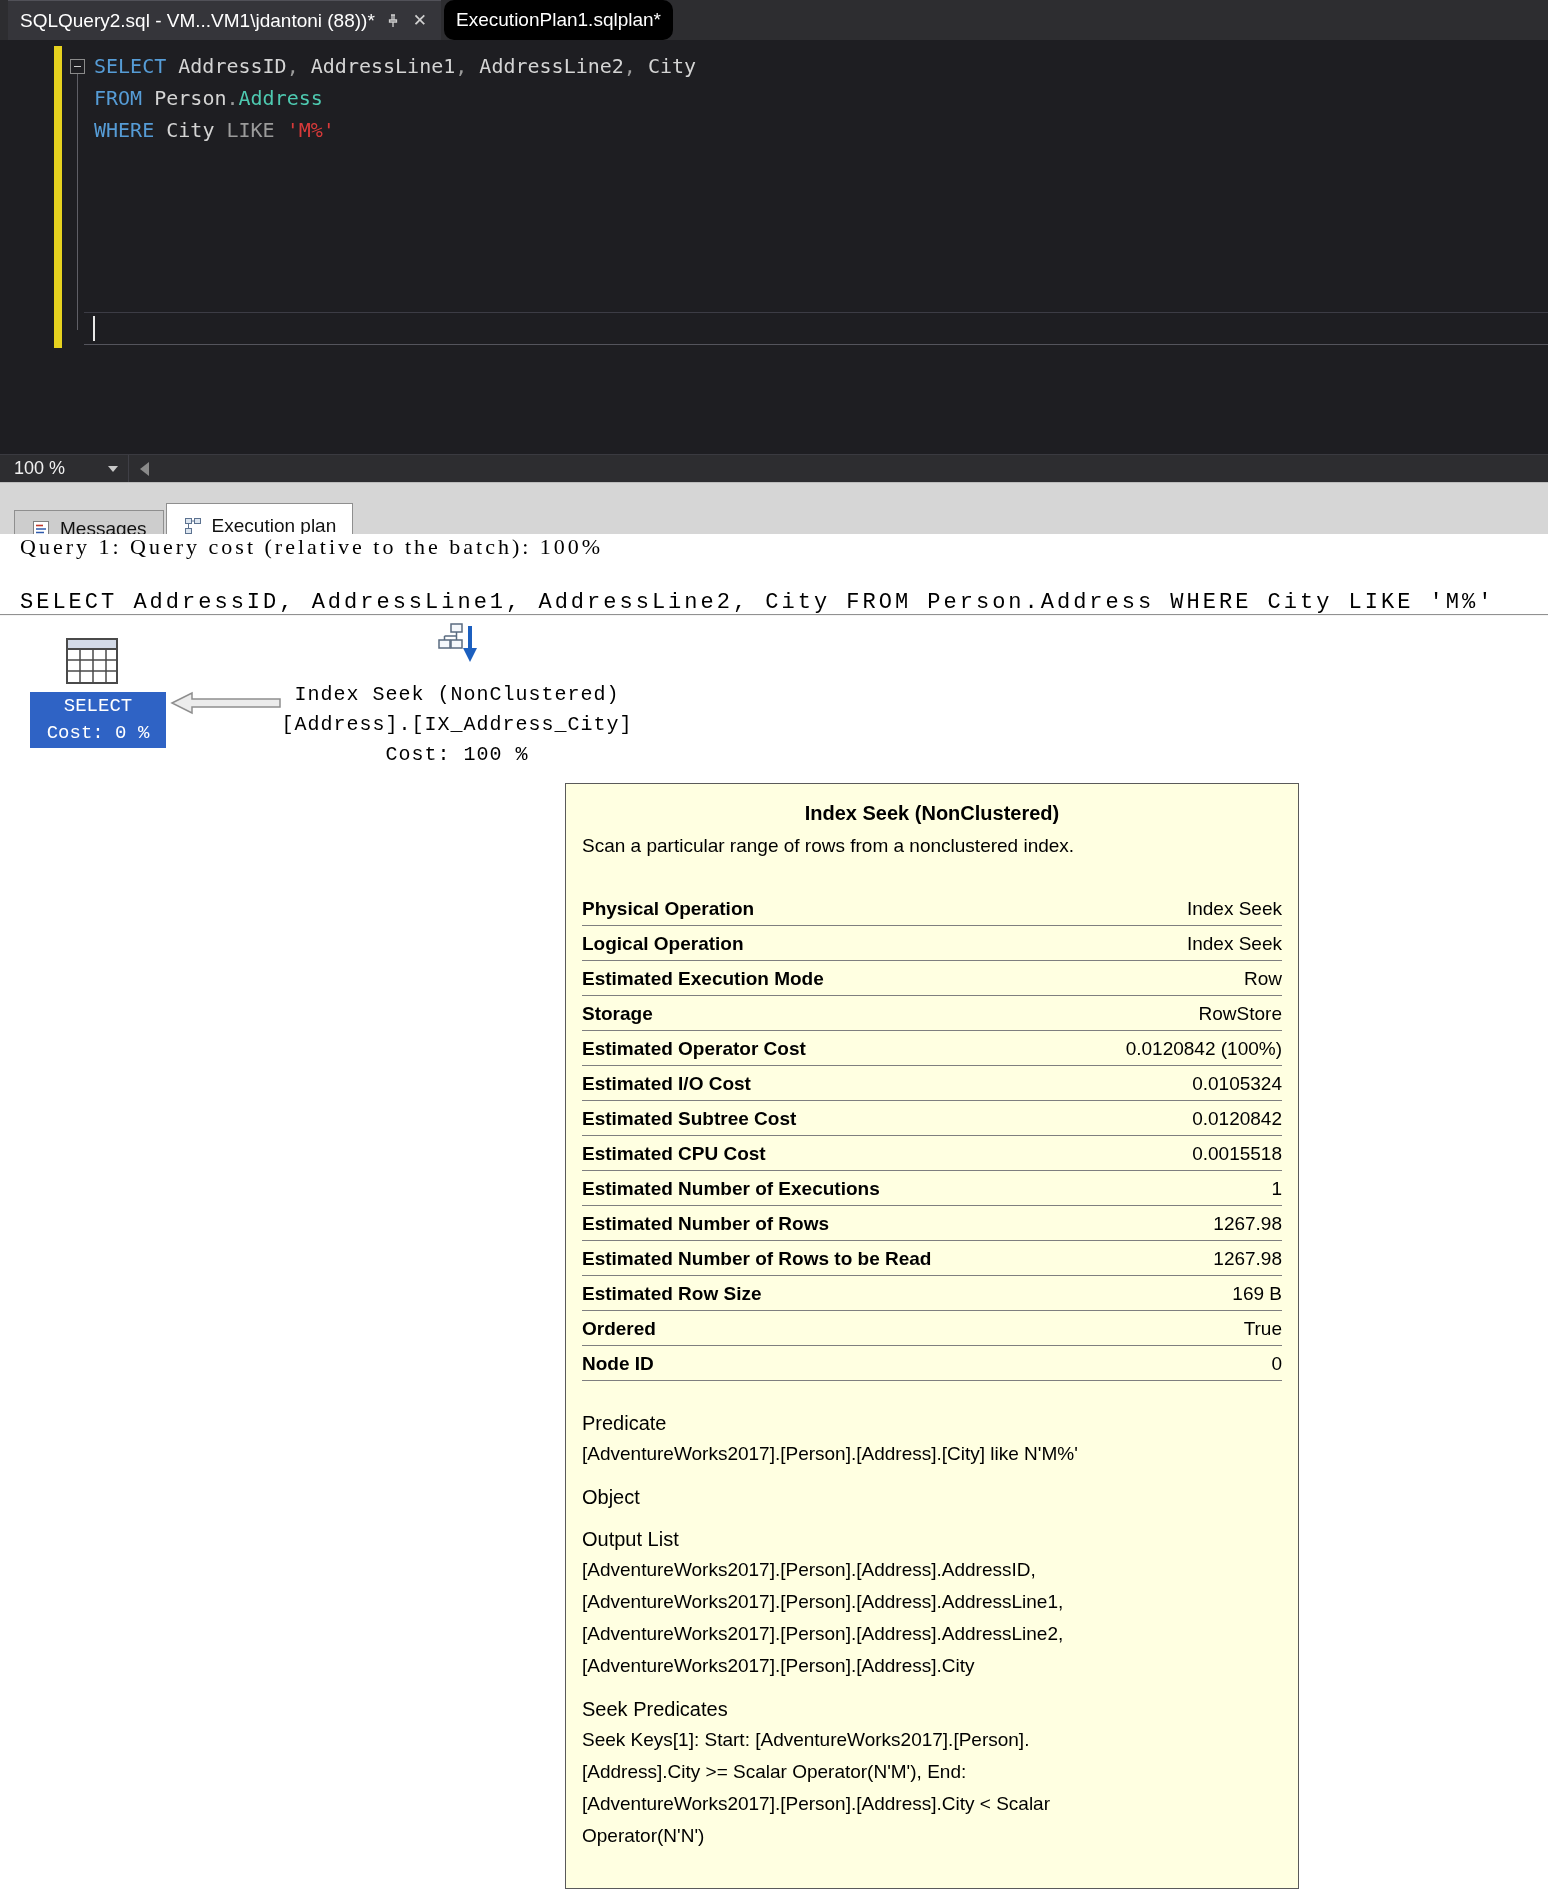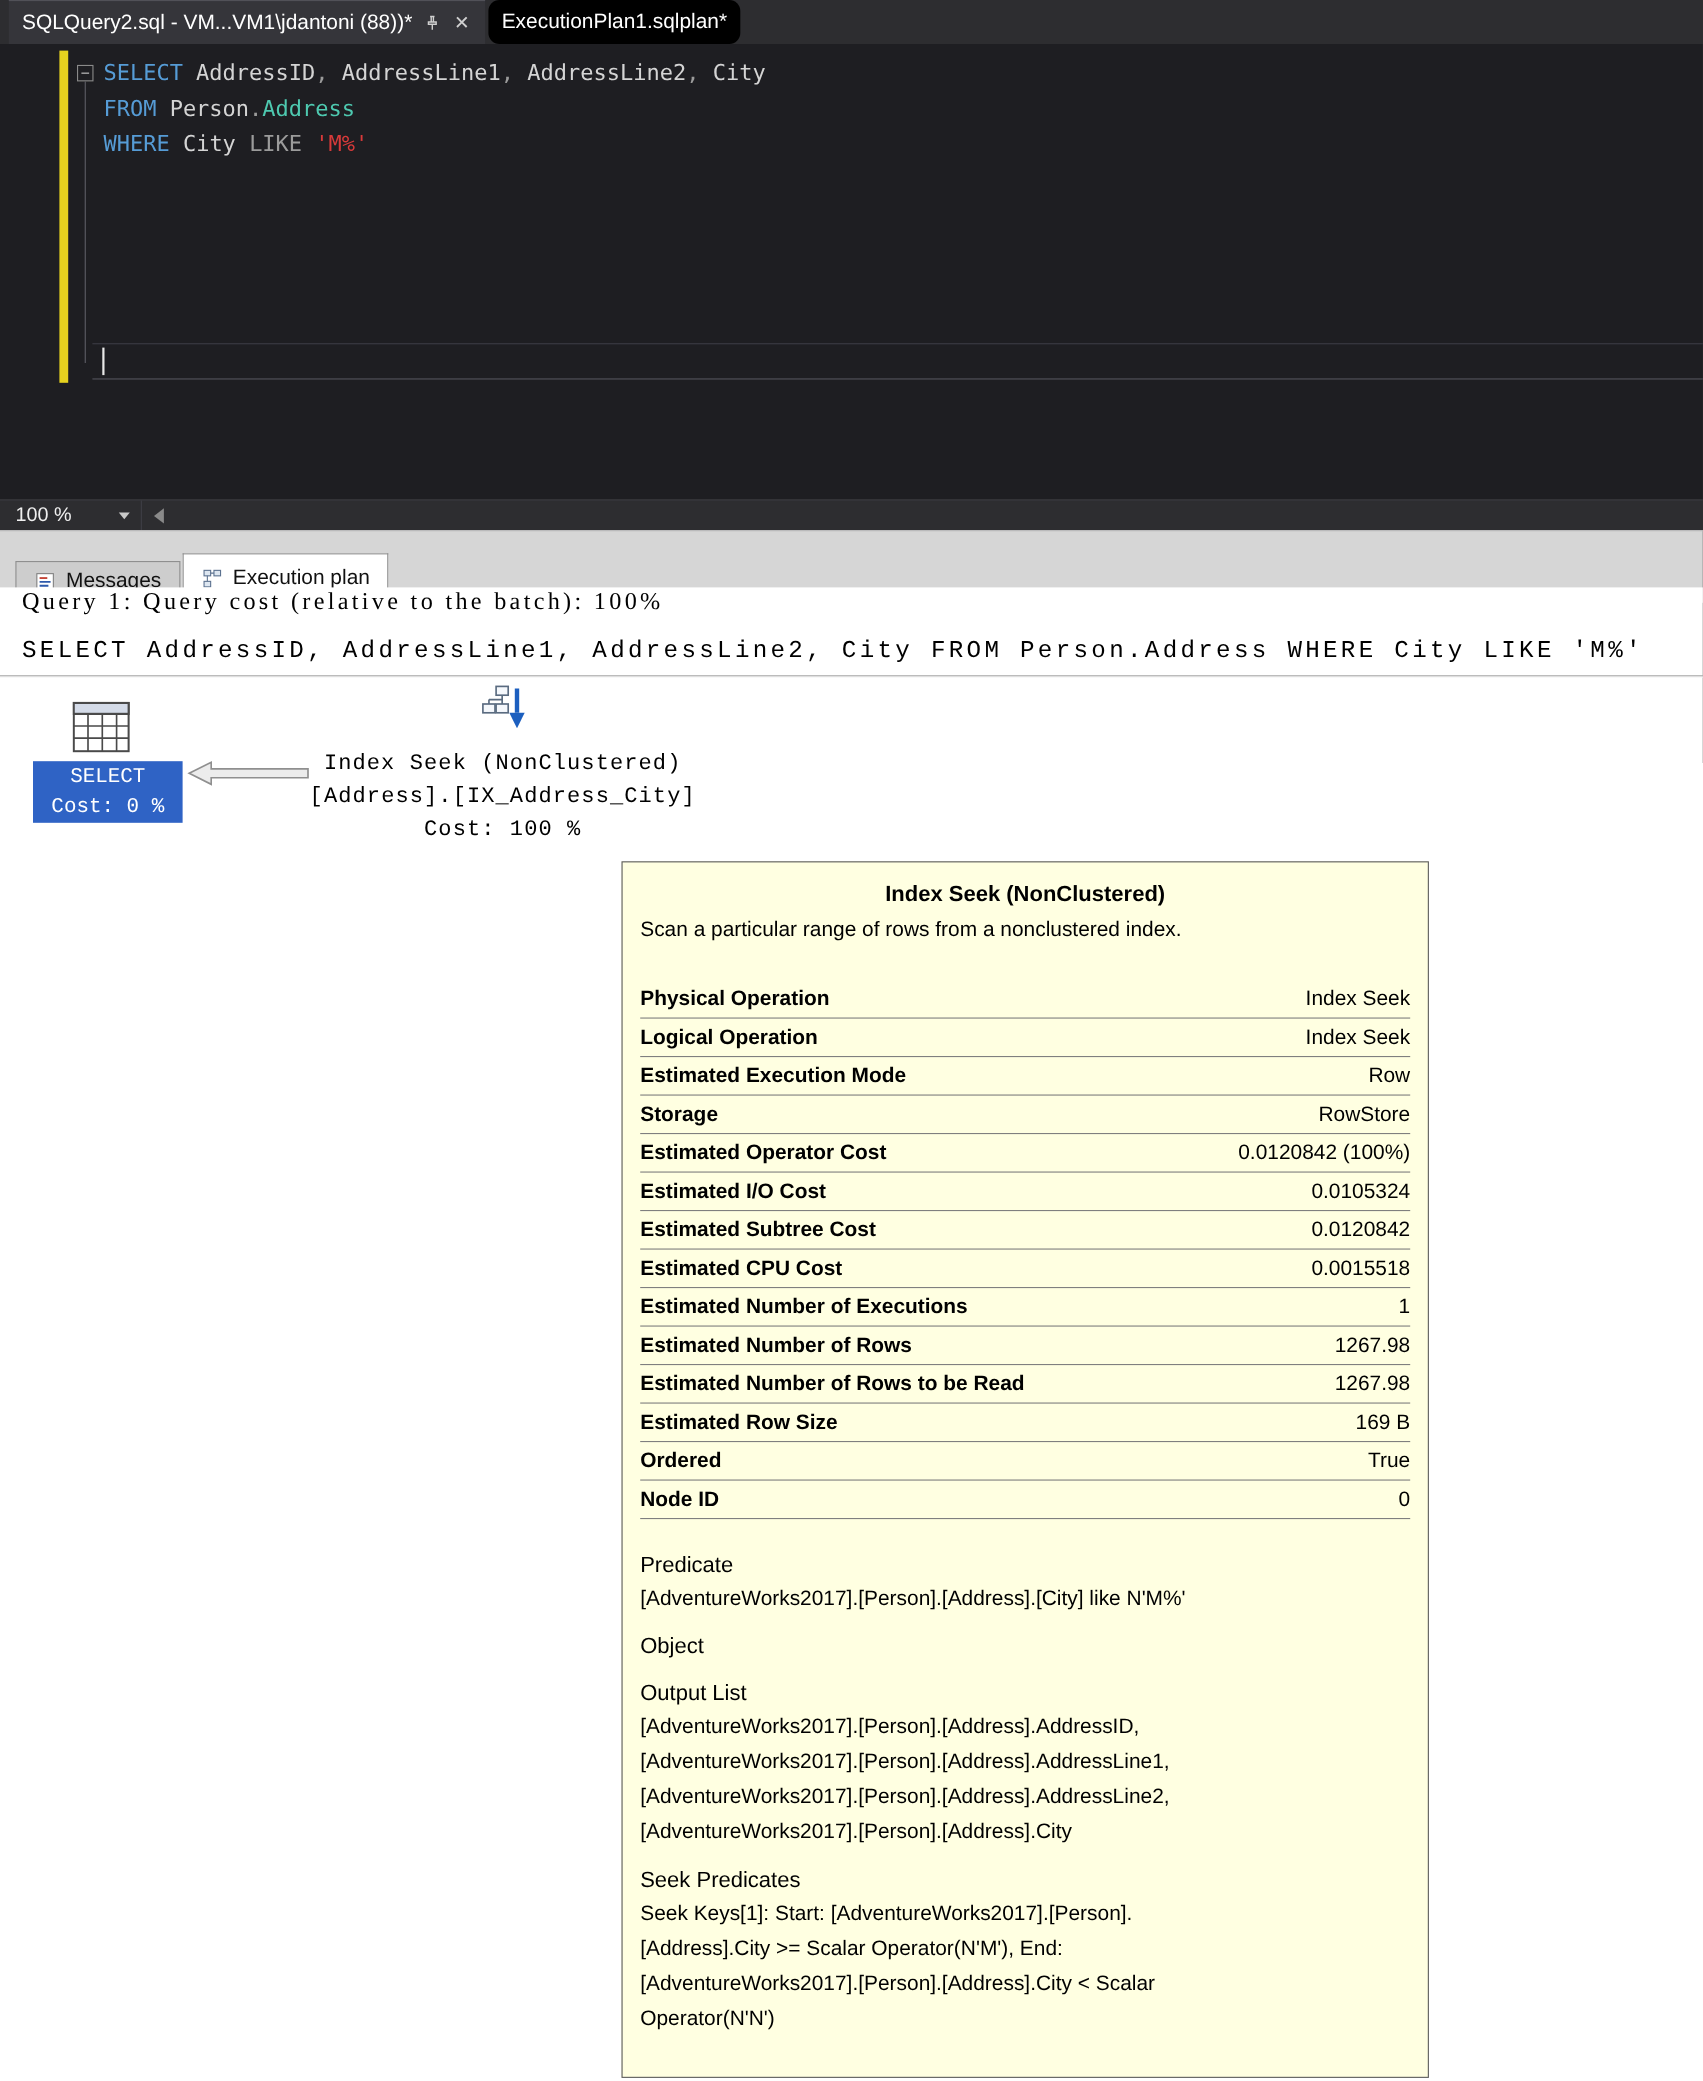--- a/index.html
+++ b/index.html
@@ -50,21 +50,21 @@
   .rtab { display:flex; align-items:center; gap:9px; font-size:19px; color:#111; background:#cdcdcd;
           border:1px solid #8f8f8f; height:38px; padding:0 16px; margin-right:2px; cursor:default; }
   .rtab.selected { background:#ffffff; height:45px; border-bottom:none; }
   .rtab svg { display:block; }
 
   
   .plan { position:absolute; left:0; top:534px; width:100%; height:1358px; background:#ffffff; color:#000; }
   .plan-h1, .plan-h2 { position:absolute; left:20px; font-family:"Liberation Mono",monospace;
                        font-size:22px; letter-spacing:3px; white-space:pre; color:#000; }
   .plan-h1 { top:0;font-family:Liberation Serif, serif; }
-  .plan-h2 { top:45px;text-align:right; }
+  .plan-h2 { top:56px;text-align:right; }
   .plan-divider { position:absolute; left:0; top:80px; width:100%; height:0; border-top:1px solid #919191; border-bottom:1px solid #f4f4f4; }
 
   .seek-icon   { position:absolute; left:437px; top:88px; }
   .select-icon { position:absolute; left:66px;  top:104px; }
   .select-label { position:absolute; left:30px; top:158px; width:136px; background:#2f63c5; color:#fff;
                   text-align:center; font-family:"Liberation Mono",monospace; font-size:19px; line-height:27px; padding:1px 0; }
   .flow-arrow { position:absolute; left:170px; top:156px; }
   .seek-label { position:absolute; left:277px; top:146px; width:360px; text-align:center;
                 font-family:"Liberation Mono",monospace; font-size:20px; line-height:30px; letter-spacing:1px; color:#000; }
 

